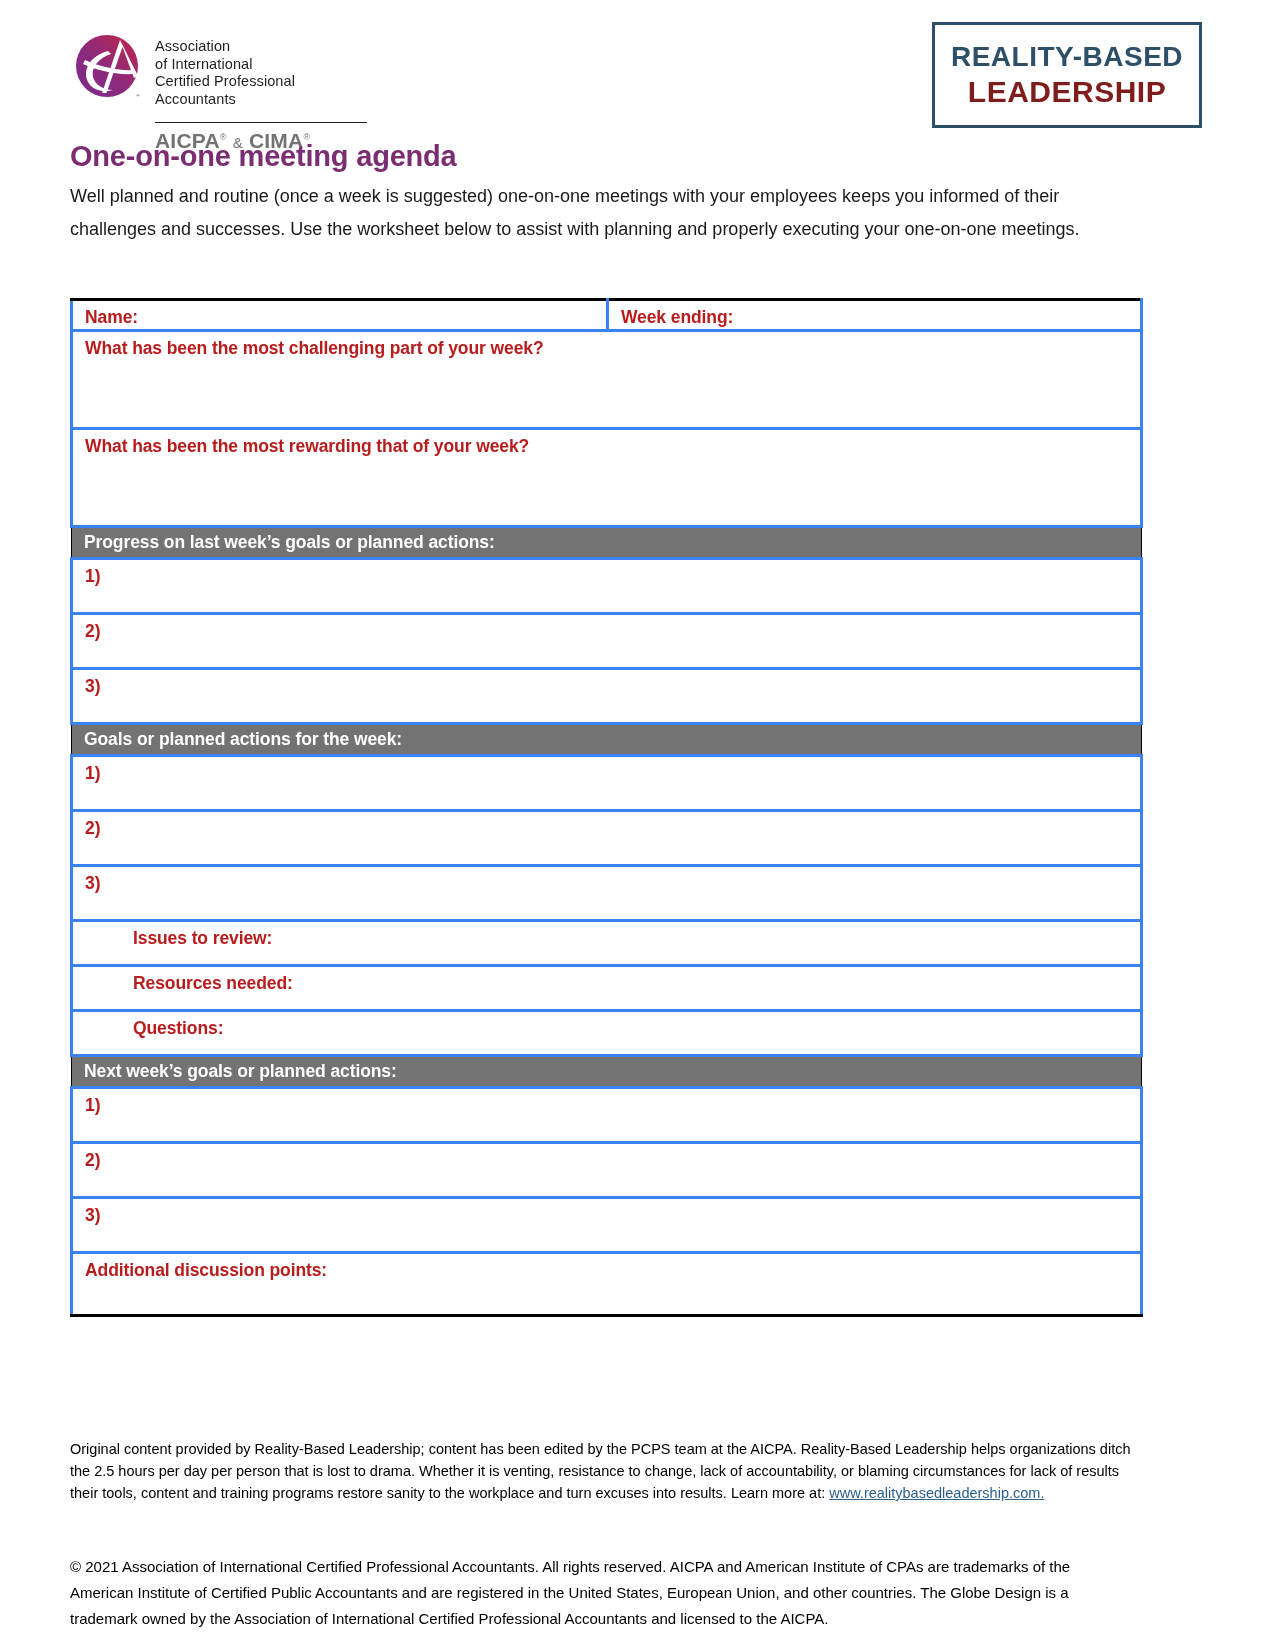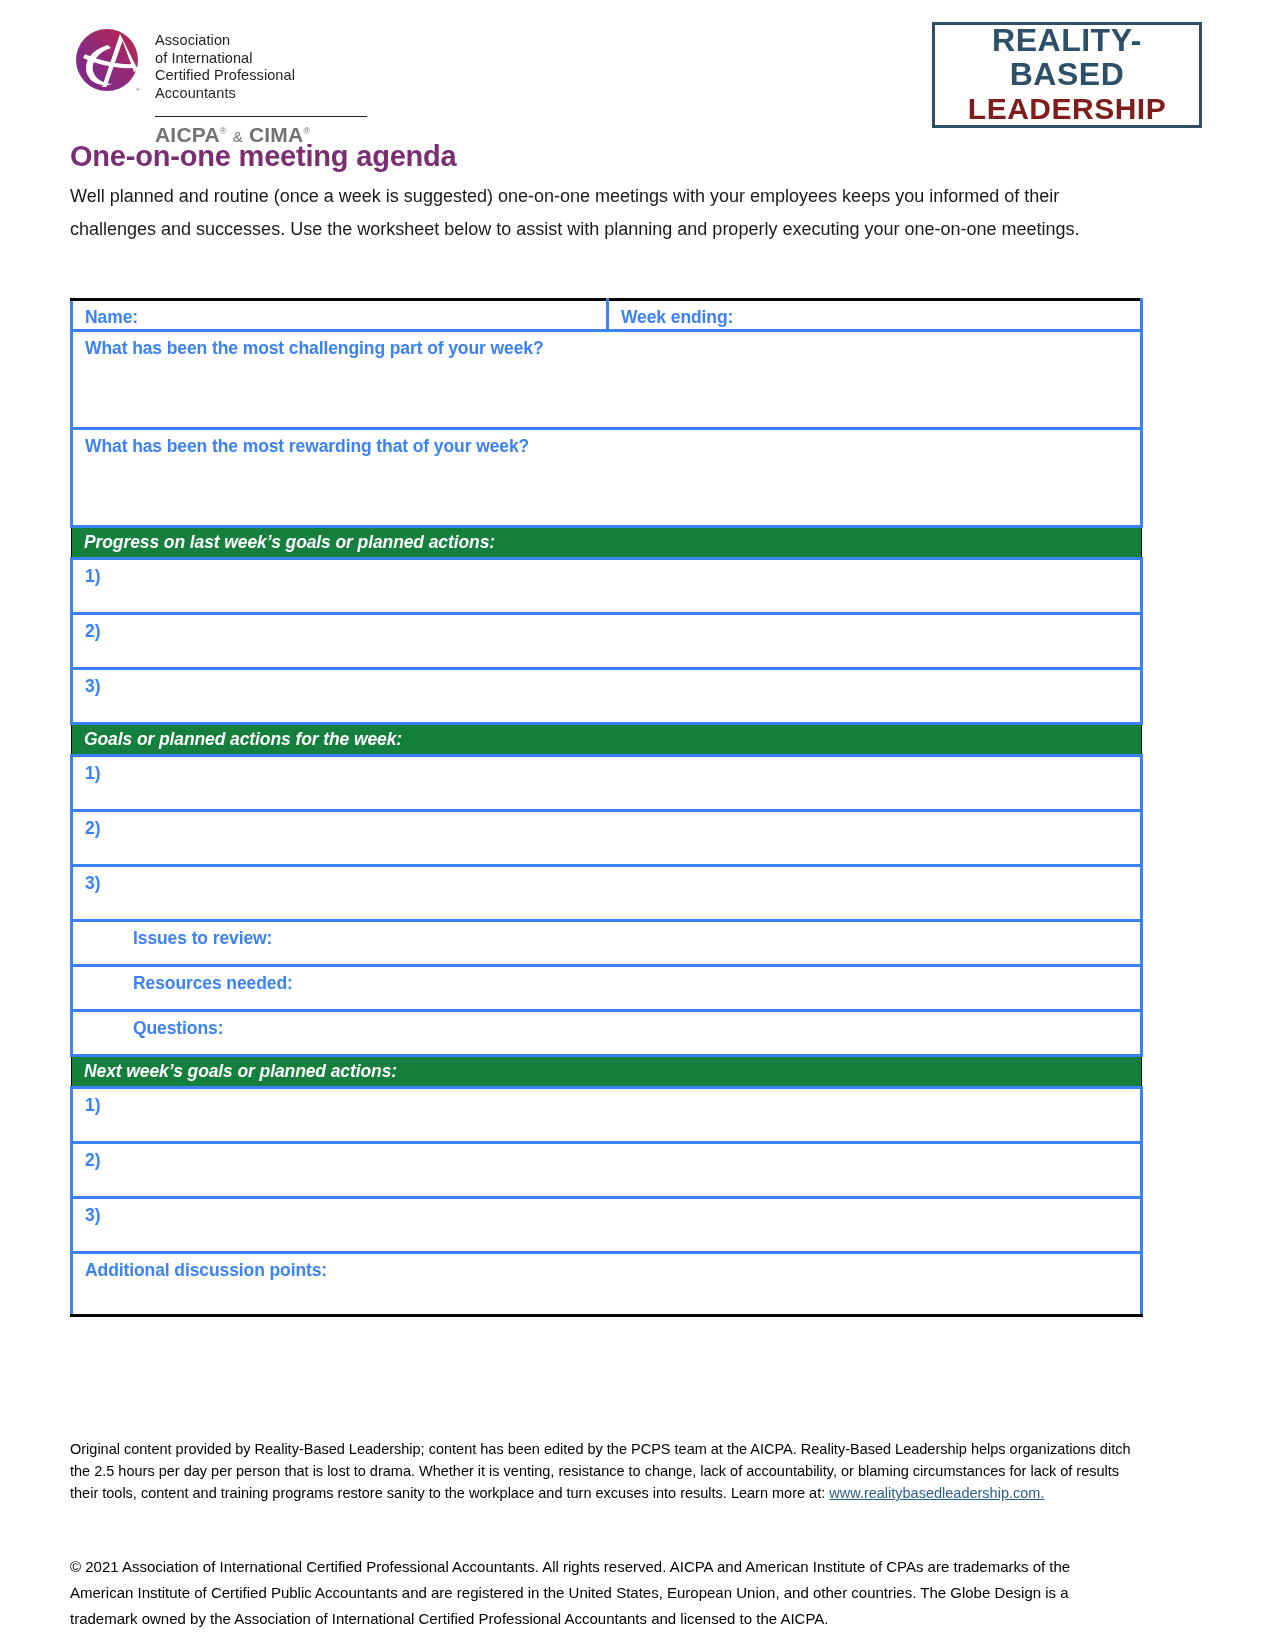--- a/index.html
+++ b/index.html
@@ -28,21 +28,21 @@
     position: absolute;
     top: 0;
     left: 0;
     width: 1275px;
     height: 140px;
   }
 
   .aicpa-logo {
     position: absolute;
     left: 72px;
-    top: 24px;
+    top: 30px;
     width: 300px;
     height: 108px;
   }
   .aicpa-mark {
     position: absolute;
     left: 0;
     top: 0;
     width: 74px;
     height: 74px;
   }
@@ -92,21 +92,21 @@
     width: 270px;
     height: 106px;
     border: 3px solid #2d4f68;
     box-sizing: border-box;
     display: flex;
     flex-direction: column;
     justify-content: center;
     align-items: center;
   }
   .rbl-line1 {
-    font-size: 32px;
+    font-size: 28px;
     font-weight: bold;
     color: #2d4f68;
     letter-spacing: 0.5px;
     line-height: 34px;
     text-align: center;
   }
   .rbl-line2 {
     font-size: 30px;
     font-weight: bold;
     color: #7f1d1d;
@@ -145,39 +145,38 @@
   }
   .form-table td {
     border: 3px solid #3b82f6;
     padding: 0;
     vertical-align: top;
   }
 
   .cell-label {
     font-size: 17.5px;
     font-weight: bold;
-    color: #3b82f6;
+    color: #b91c1c;
     padding: 6px 0 0 12px;
     letter-spacing: -0.1px;
   }
 
   .row-top td {
     border-top: 3px solid #000000;
   }
   .row-namerow td {
     height: 28px;
   }
 
   .band-purple td {
-    background: #15803d;
+    background: #737373;
     border-top: 3px solid #000000;
     border-bottom: 1px solid #000000;
     border-left: 1px solid #000000;
     border-right: 1px solid #000000;
-    font-style: italic;
   }
   .band-purple .cell-label {
     color: #ffffff;
     padding: 4px 0 4px 12px;
     font-size: 17.5px;
   }
   .row-h52 td { height: 52px; }
   .row-h95 td { height: 95px; }
   .row-h42 td { height: 42px; padding-left: 48px; }
   .row-h60 td { height: 60px; }

